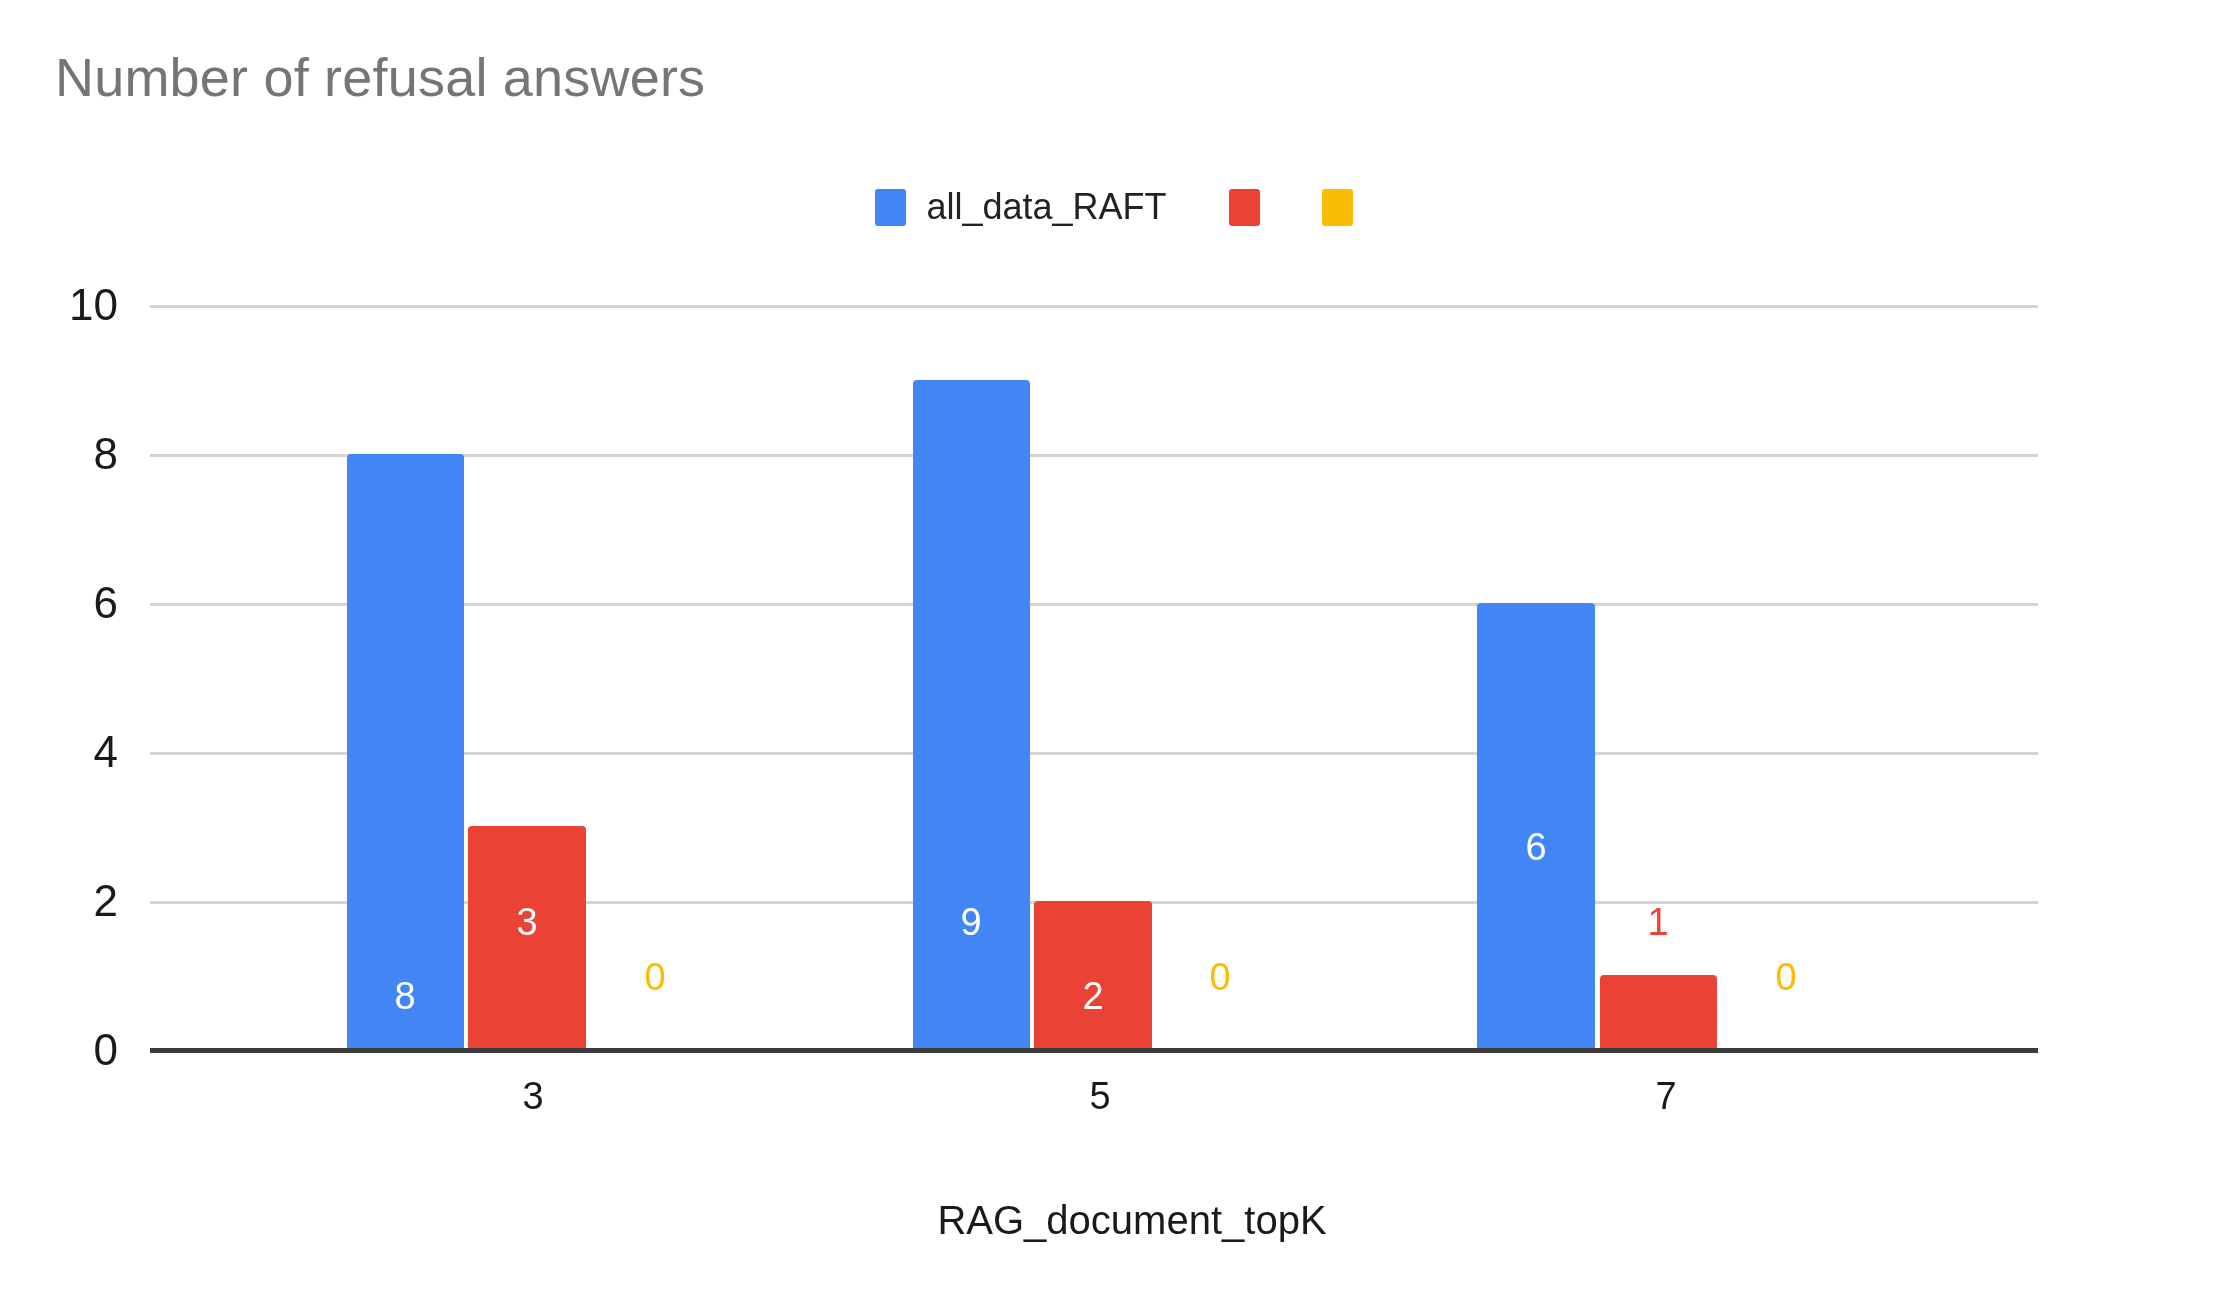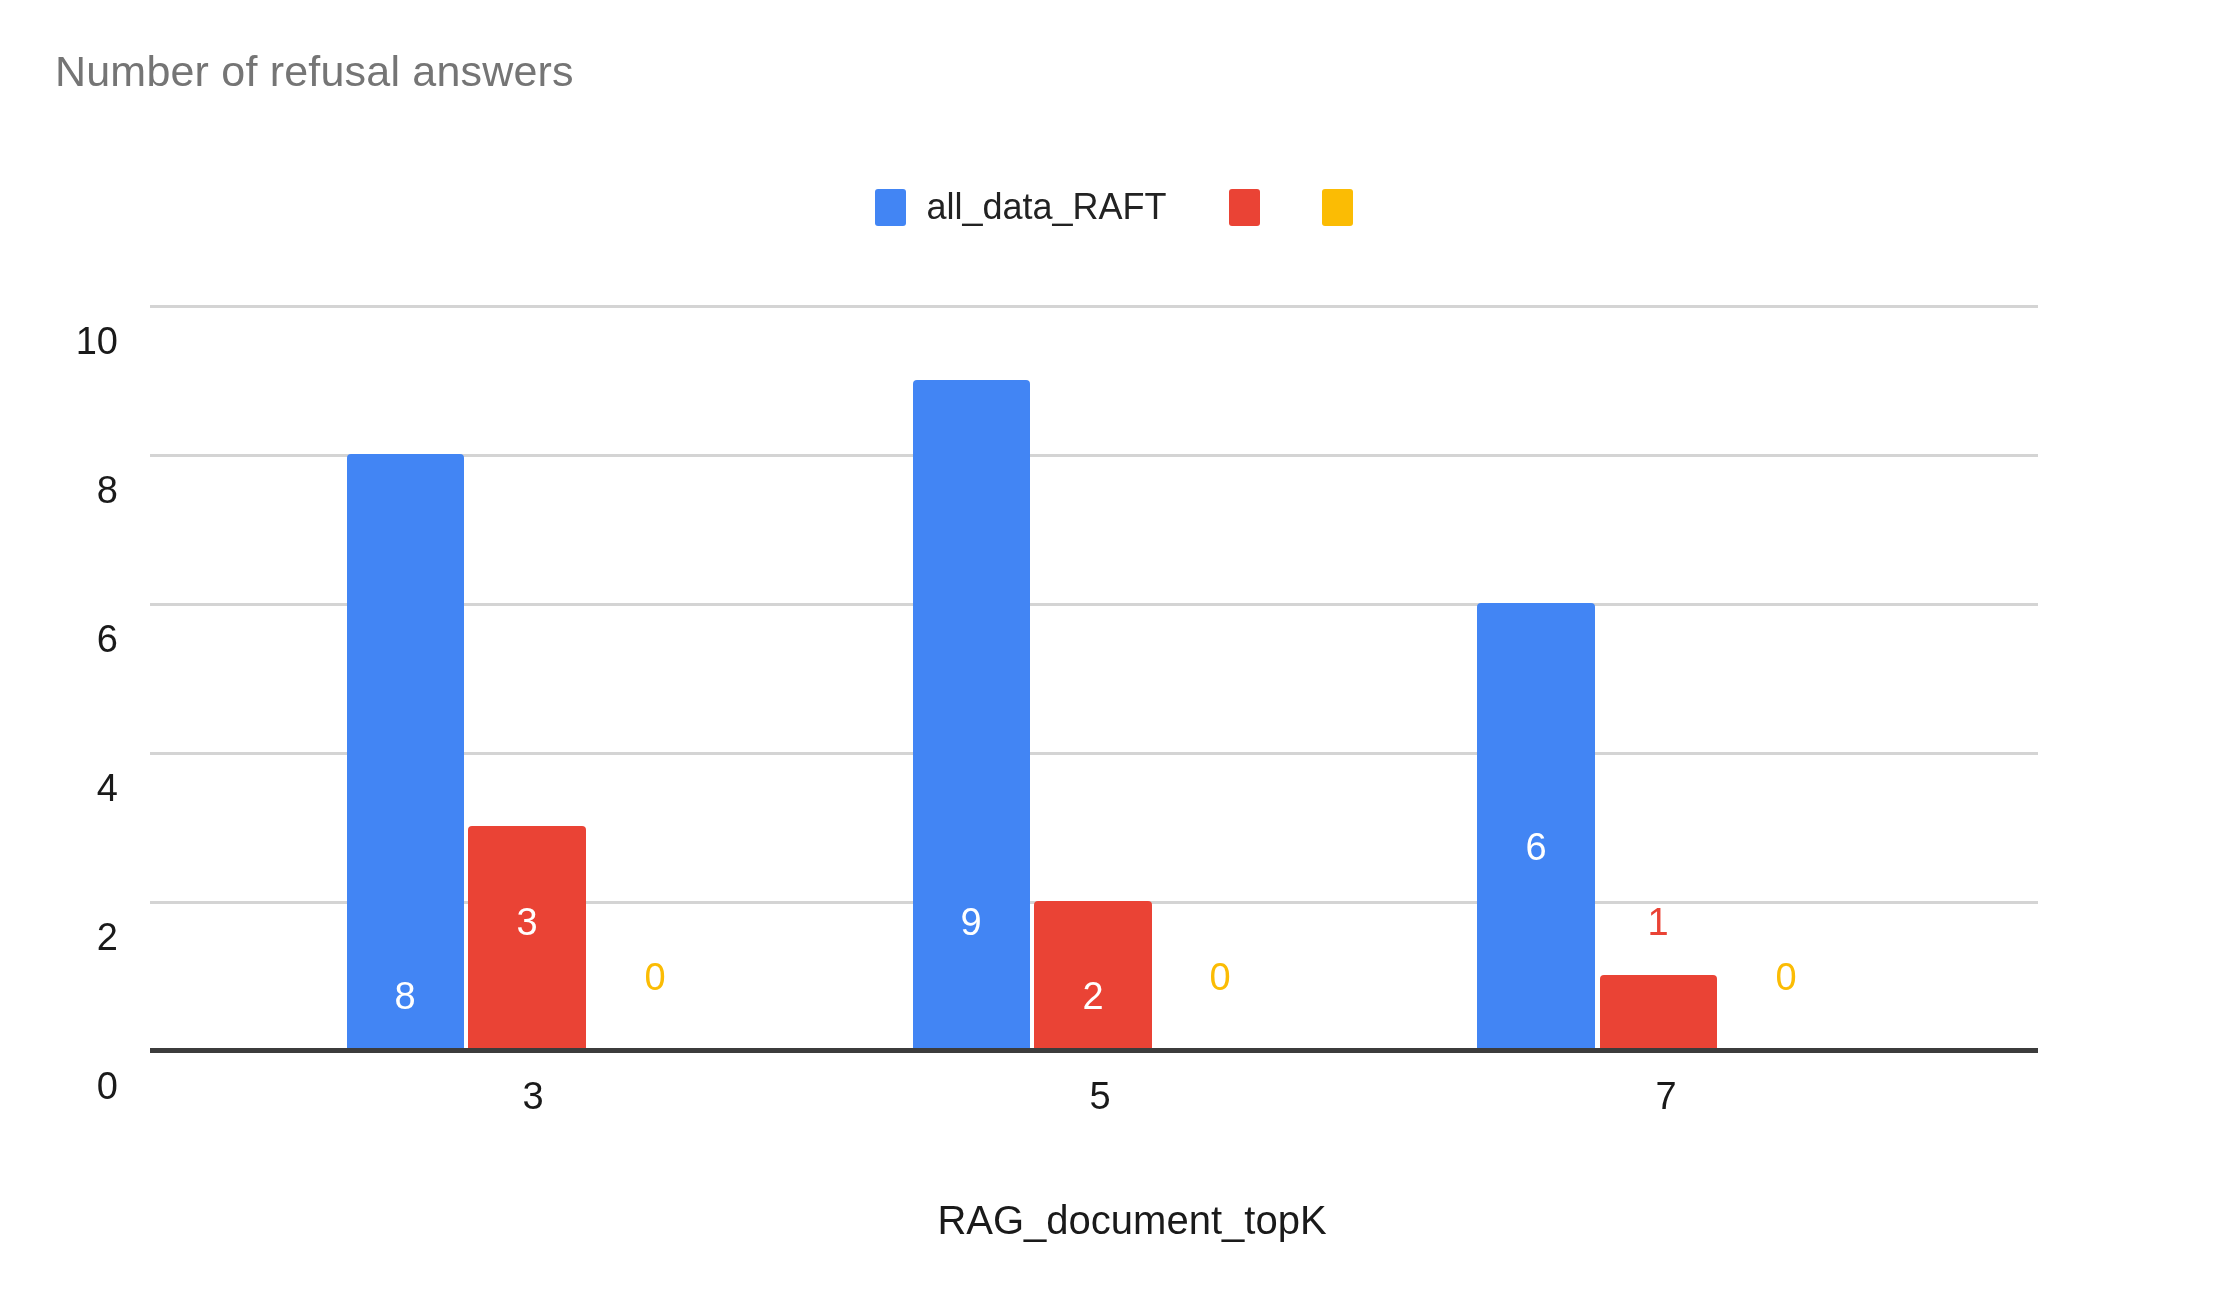--- a/index.html
+++ b/index.html
@@ -17,21 +17,21 @@
     height: 1290px;
     background: #ffffff;
     overflow: hidden;
   }
 
   
   #chart-title {
     position: absolute;
     left: 55px;
     top: 47px;
-    font-size: 43px;
+    font-size: 54px;
     line-height: 1.12;
     color: #757575;
     letter-spacing: 0.2px;
     white-space: nowrap;
   }
 
   
   #legend {
     position: absolute;
     left: 0;
@@ -84,23 +84,22 @@
     width: 1888px;
     height: 5px;
     background: #3c3c3c;
   }
   .y-tick-wrap {
     position: absolute;
     left: 0;
     width: 118px;
     text-align: right;
     transform: translateY(-50%);
-    font-size: 38px;
+    font-size: 44px;
     color: #1a1a1a;
-    margin-top: 36px;
   }
 
   
   .bar {
     position: absolute;
     bottom: 0;
     border-radius: 4px 4px 0 0;
   }
   .bar-label {
     position: absolute;

